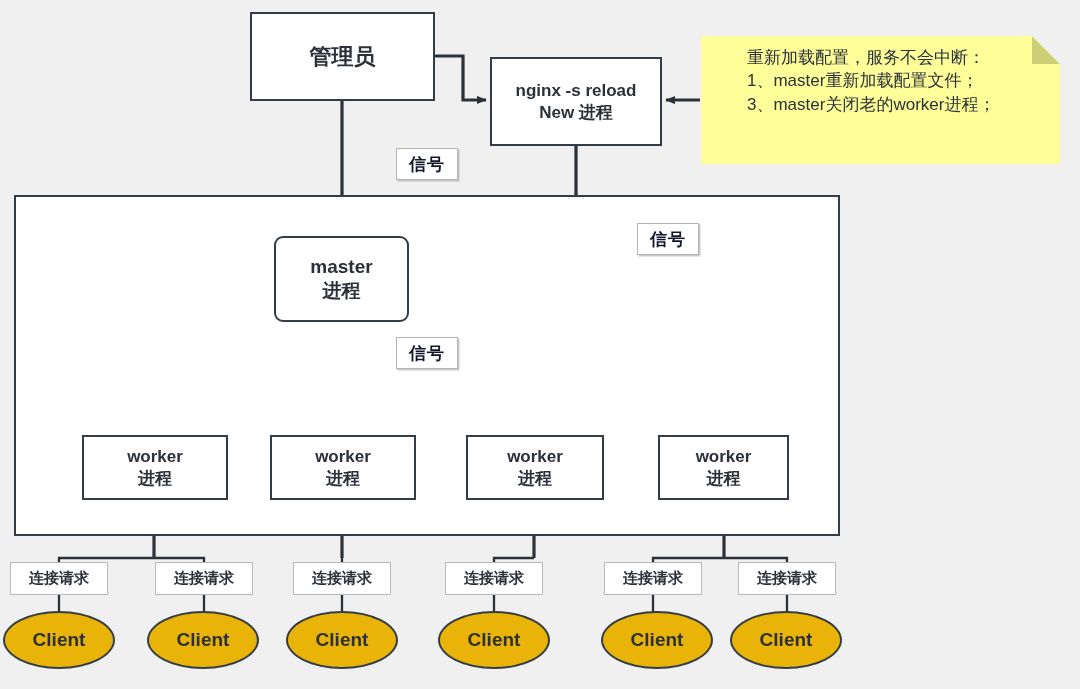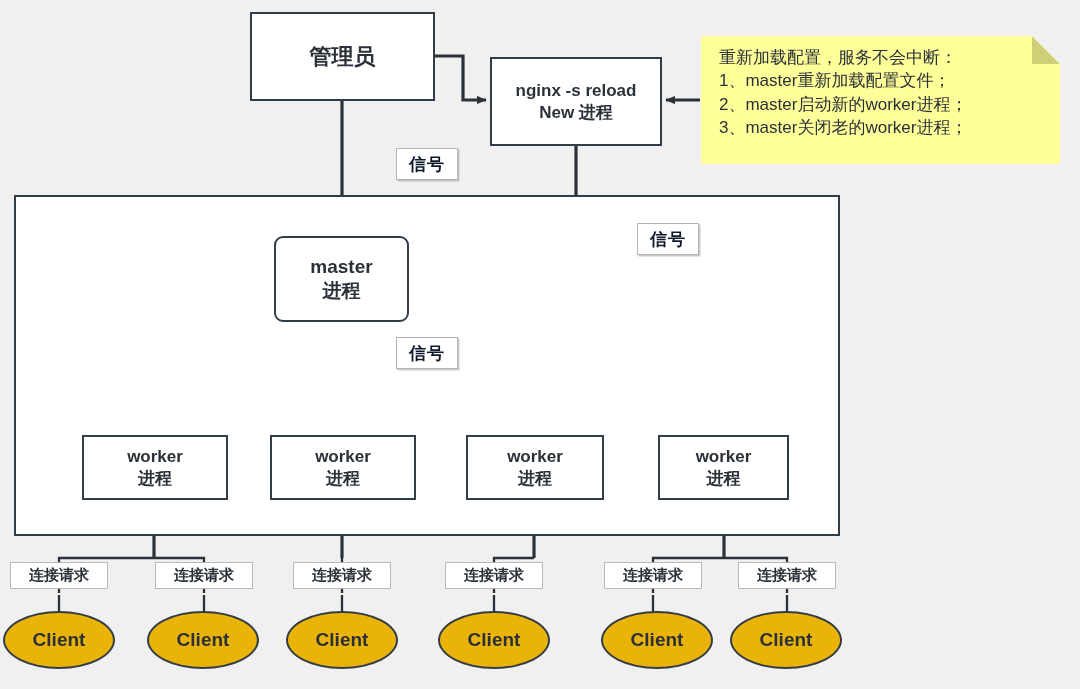--- a/index.html
+++ b/index.html
@@ -74,25 +74,25 @@
     padding:10px 12px 0 18px;
     box-sizing:border-box;
     line-height:1.38;
     clip-path:polygon(0 0, calc(100% - 28px) 0, 100% 28px, 100% 100%, 0 100%);
   }
   #note .fold{
     position:absolute;right:0;top:0;width:28px;height:28px;
     background:#cfcf78;
     clip-path:polygon(0 0,100% 100%,0 100%);
   }
-  #note .nline{white-space:nowrap;}
+  #note .nline{white-space:nowrap;margin-left:28px;}
 
   
   .req{
-    position:absolute;top:562px;height:27px;
+    position:absolute;top:562px;height:33px;
     box-sizing:border-box;
     background:#ffffff;
     border:1.5px solid #b9b9b9;
     color:#2b3138;
     font-size:15px;font-weight:bold;
     display:flex;align-items:center;justify-content:center;
     z-index:4;
   }
   #r0{left:10px;width:98px;}
   #r1{left:155px;width:98px;}
@@ -220,21 +220,20 @@
   </div>
 
   <div class="sig" id="sig0">信号</div>
   <div class="sig" id="sig1">信号</div>
   <div class="sig" id="sig2">信号</div>
 
   <div id="note">
     <div class="fold"></div>
     <div class="nline">重新加载配置，服务不会中断：</div>
     <div class="nline">1、master重新加载配置文件；</div>
-    <div class="nline">2、master启动新的worker进程；</div>
     <div class="nline">3、master关闭老的worker进程；</div>
   </div>
 
   <div class="req" id="r0">连接请求</div>
   <div class="req" id="r1">连接请求</div>
   <div class="req" id="r2">连接请求</div>
   <div class="req" id="r3">连接请求</div>
   <div class="req" id="r4">连接请求</div>
   <div class="req" id="r5">连接请求</div>
 

